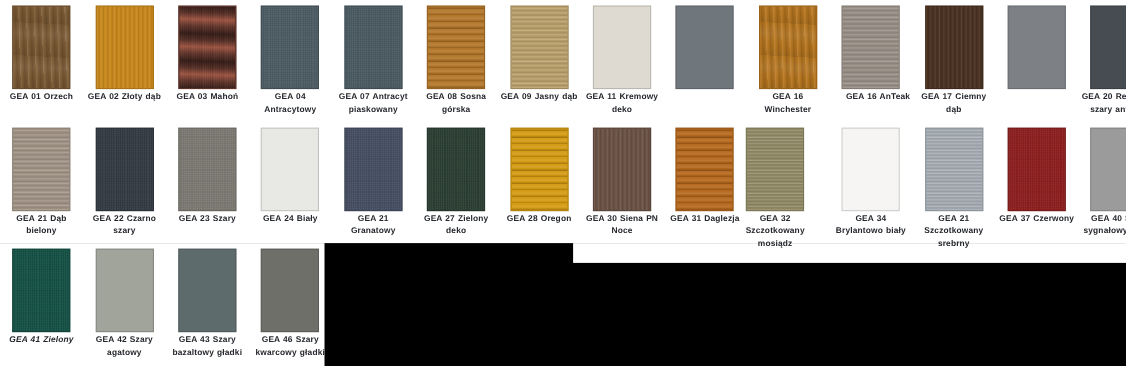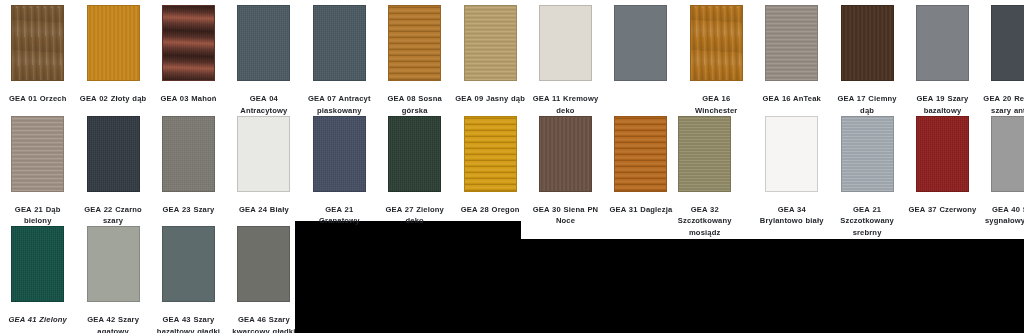--- a/index.html
+++ b/index.html
@@ -46,21 +46,21 @@
     box-sizing: border-box;
     overflow: hidden;
     background-color: #888;
   }
   .chip .tex {
     position: absolute;
     inset: 0;
   }
 
   .cell-label {
-    margin-top: 12px;
+    margin-top: 1px;
     font-size: 7.6px;
     font-weight: bold;
     line-height: 11.5px;
     color: #23262b;
     letter-spacing: 0.15px;
     padding: 0 2px;
     word-spacing: 0.5px;
   }
 
   
@@ -192,37 +192,36 @@
         <div class="chip" style="background-color: rgb(111, 118, 124);">
           <div class="tex plain"></div>
         </div>
       </div>
       <div class="cell" style="left: 678.6px; top: 5px;">
         <div class="chip" style="background-color: rgb(181, 117, 31);">
           <div class="tex oakwave"></div>
         </div>
         <div class="cell-label">GEA 16 Winchester</div>
       </div>
-      <div class="cell" style="left: 754px; top: 5px;">
+      <div class="cell" style="left: 754px; top: 5px; text-align: right;">
         <div class="chip" style="background-color: rgb(156, 147, 138);">
           <div class="tex hgrain"></div>
         </div>
         <div class="cell-label">GEA 16 AnTeak</div>
       </div>
       <div class="cell" style="left: 829.4px; top: 5px;">
         <div class="chip" style="background-color: rgb(74, 50, 34);">
           <div class="tex vgrain"></div>
         </div>
         <div class="cell-label">GEA 17 Ciemny dąb</div>
       </div>
       <div class="cell" style="left: 904.8px; top: 5px;">
         <div class="chip" style="background-color: rgb(125, 129, 134);">
           <div class="tex plain"></div>
         </div>
-        <div class="cell-label">GEA 19 Szary bazaltowy</div>
       </div>
       <div class="cell" style="left: 980.2px; top: 5px;">
         <div class="chip" style="background-color: rgb(70, 76, 82);">
           <div class="tex plain"></div>
         </div>
         <div class="cell-label">GEA 20 RealWood szary antracyt</div>
       </div>
       <div class="cell" style="left: 0px; top: 115.5px;">
         <div class="chip" style="background-color: rgb(165, 151, 138);">
           <div class="tex hgrain"></div>

